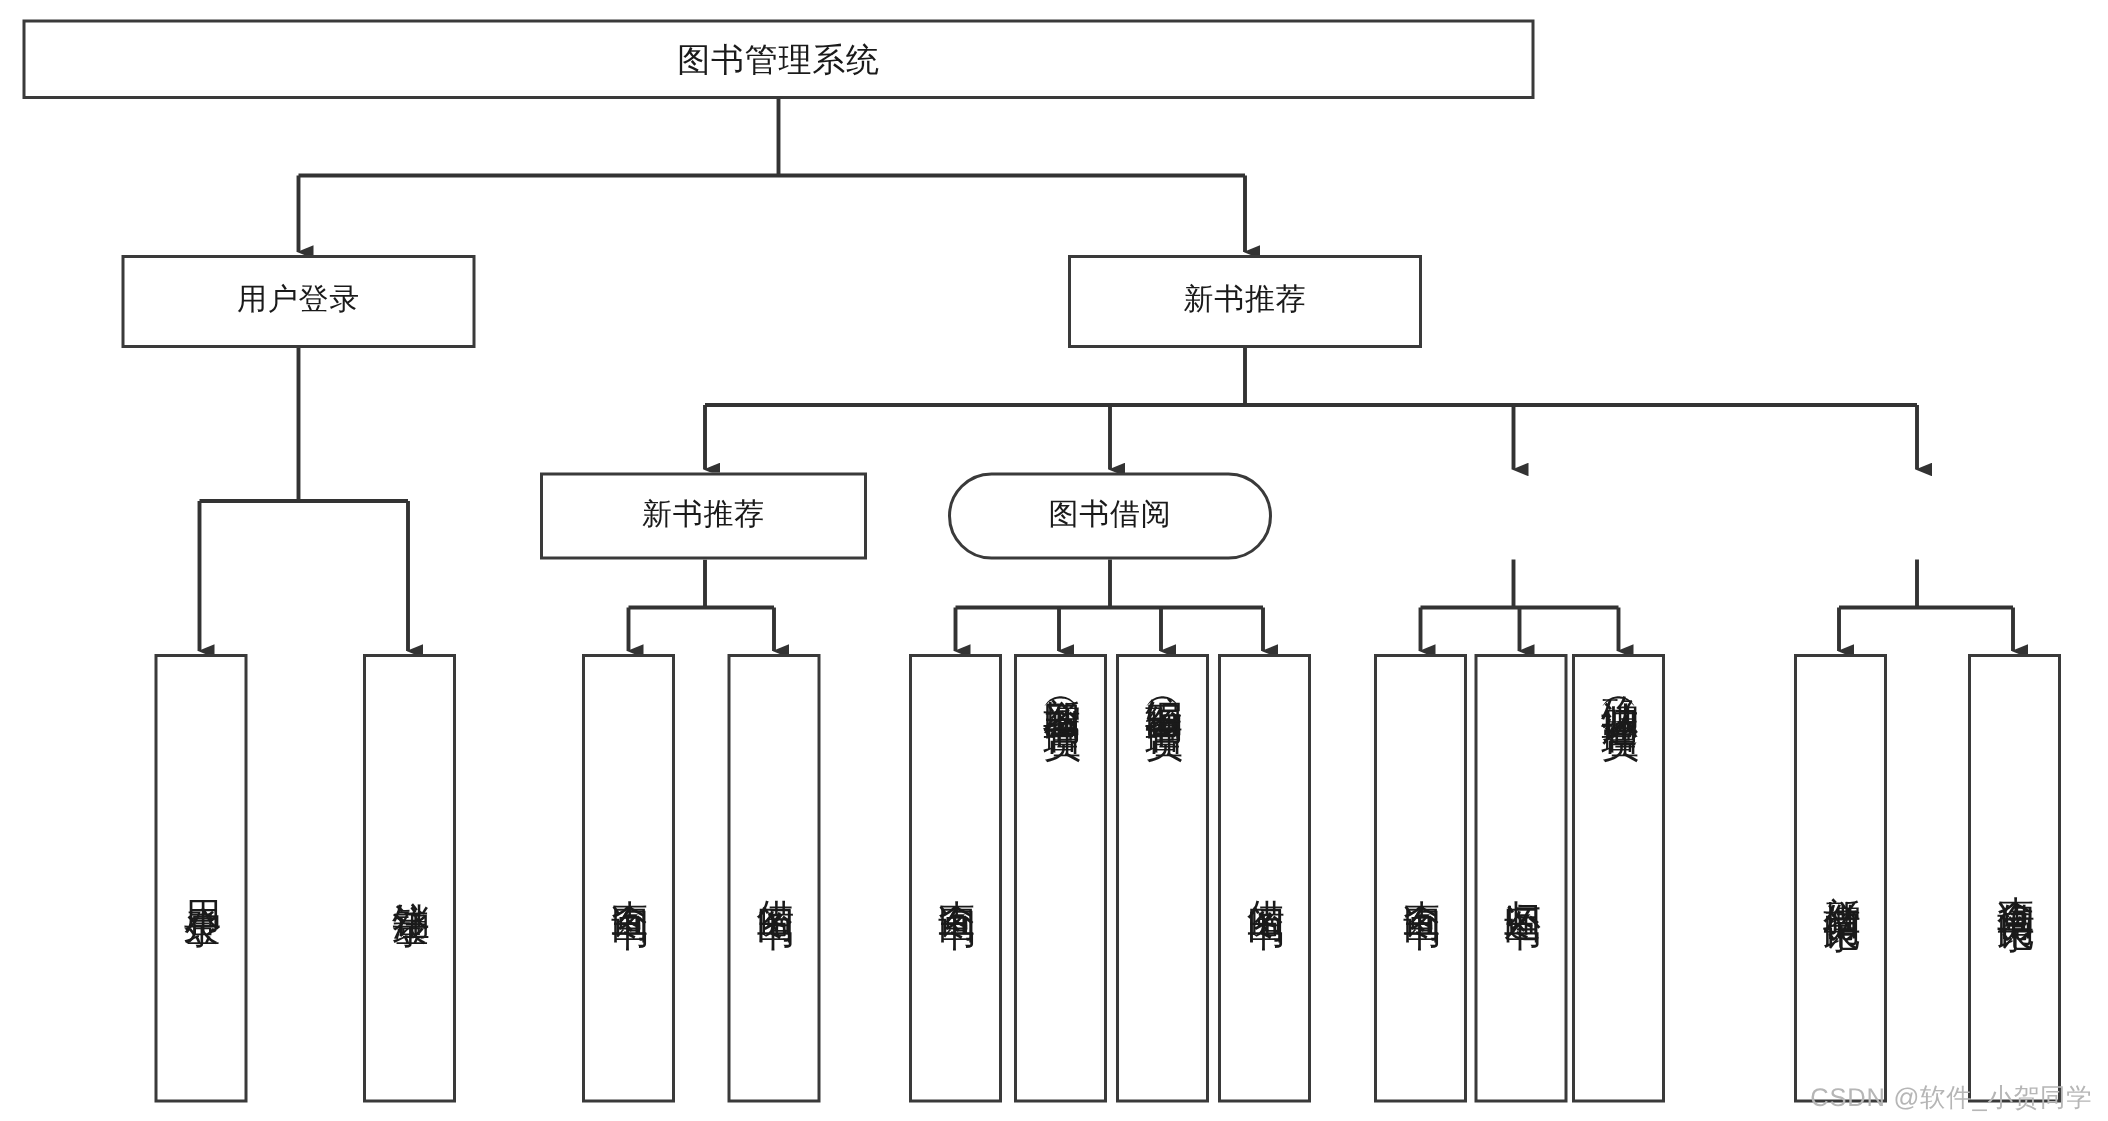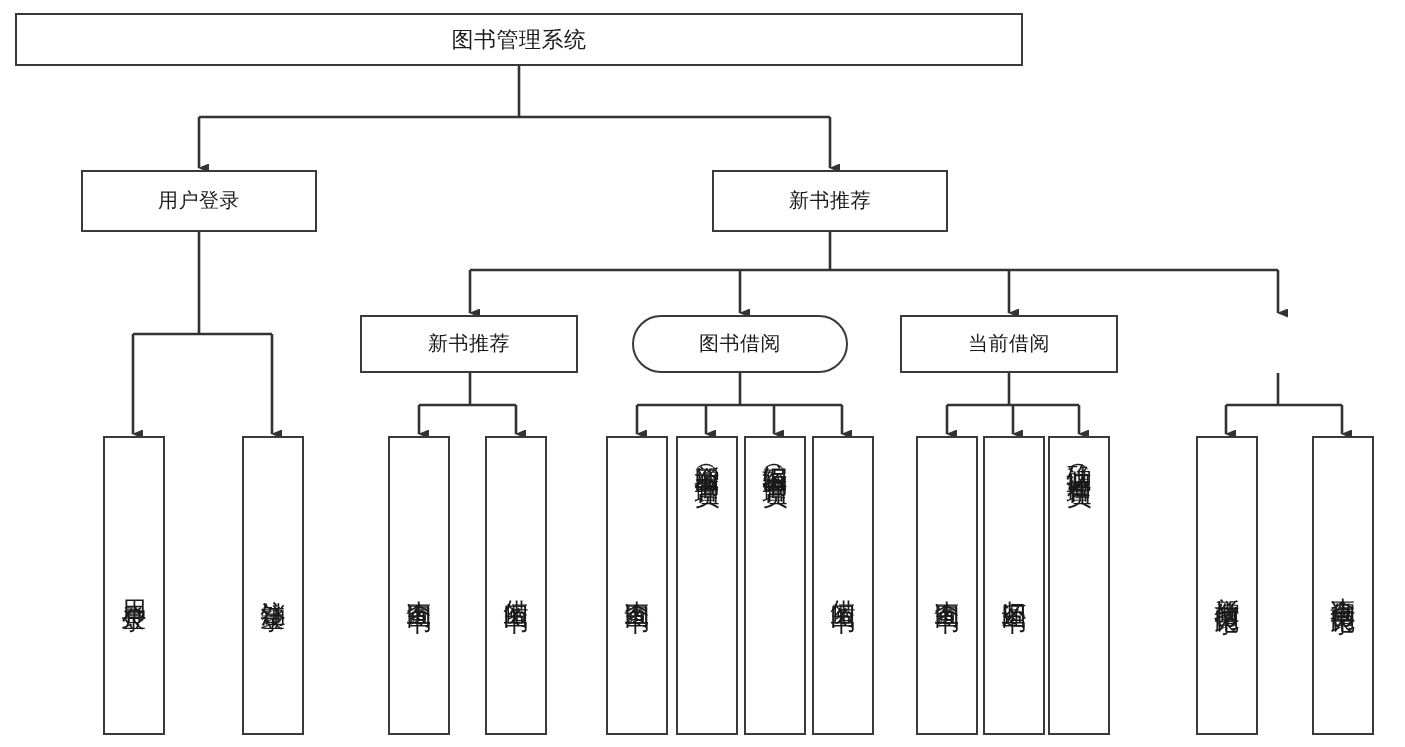--- a/index.html
+++ b/index.html
@@ -172,23 +172,20 @@
   <div class="node lvl1 n-book-manage">
     <span class="label">新书推荐</span>
   </div>
 
   <div class="node lvl2 n-new-rec">
     <span class="label">新书推荐</span>
   </div>
   <div class="node lvl2 n-borrow">
     <span class="label">图书借阅</span>
   </div>
-  <div class="node lvl2 n-current">
-    <span class="label">当前借阅</span>
-  </div>
 
   <div class="node leaf centered" style="left:103px;">
     <span class="label">用户登录</span>
   </div>
   <div class="node leaf centered" style="left:242px;">
     <span class="label">注销登录</span>
   </div>
 
   <div class="node leaf centered" style="left:388px;">
     <span class="label">查询图书</span>
@@ -220,14 +217,15 @@
     <span class="label">确认归还（管理员）</span>
   </div>
 
   <div class="node leaf centered" style="left:1196px;">
     <span class="label">新增借阅记录</span>
   </div>
   <div class="node leaf centered" style="left:1312px;">
     <span class="label">查询借阅记录</span>
   </div>
 
+  <div class="watermark">CSDN @软件_小贺同学</div>
 
 </div>
 
 </body></html>

